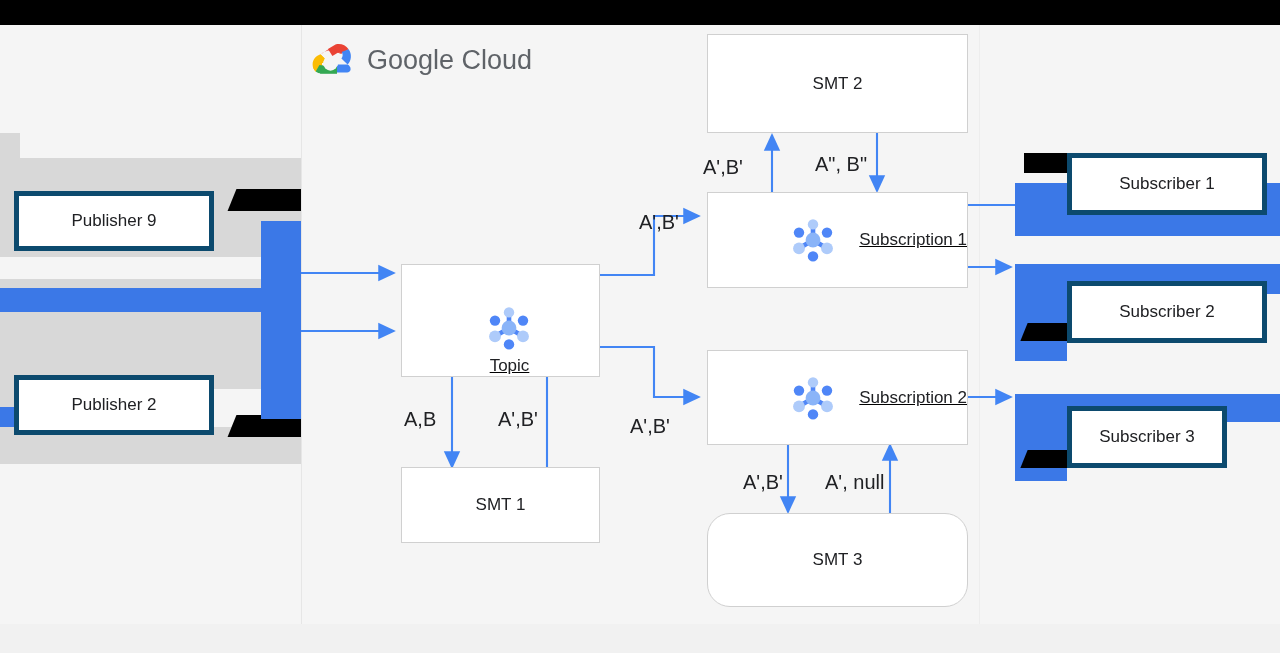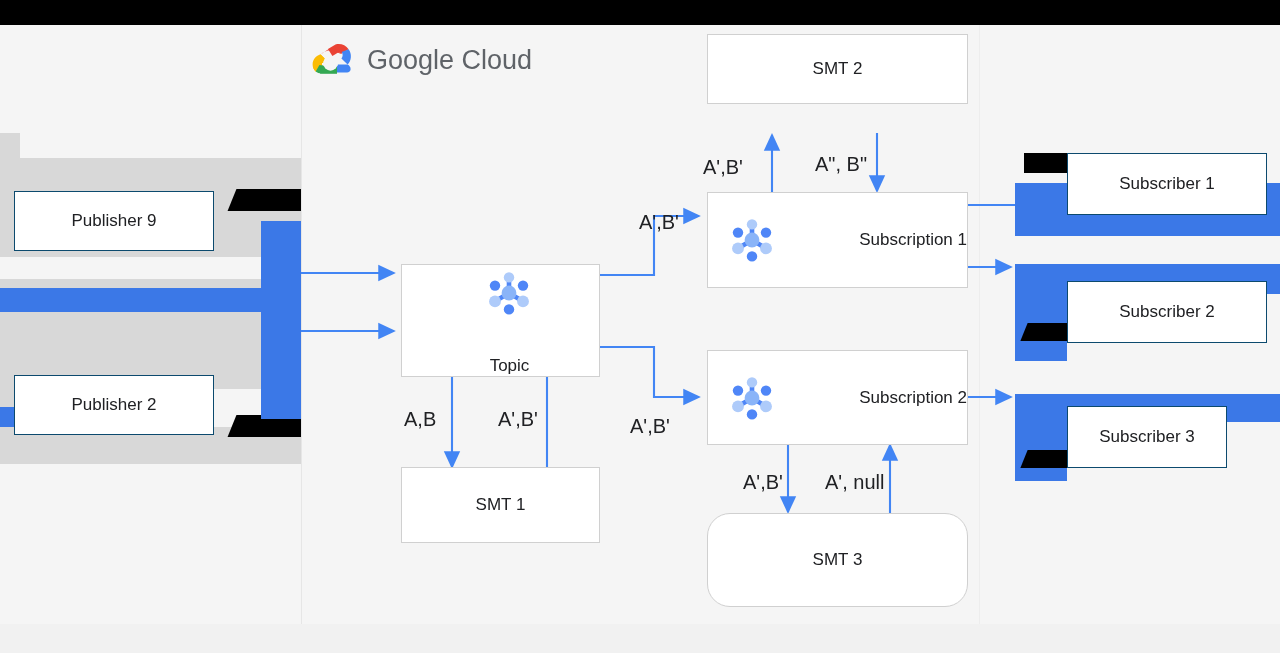--- a/index.html
+++ b/index.html
@@ -47,21 +47,21 @@
   .gc-text .g1 { color: #5f6368; font-weight: 400; }
 
   
   .node {
     position: absolute; background: #ffffff; border: 1px solid #d0d0d0;
     display: flex; align-items: center; justify-content: center;
   }
   .node .label {
     font-size: 17px; color: #202124; white-space: nowrap;
   }
-  .node.with-icon { justify-content: space-between; }
+  .node.with-icon { justify-content: flex-end; text-decoration: underline; }
   .node.with-icon .label { margin-left: 18px; }
 
   
   .psicon { position: relative; width: 56px; height: 56px; flex: 0 0 56px; margin-left: 16px; }
 
   
   .elabel {
     position: absolute; font-size: 20px; color: #202124; white-space: nowrap;
   }
 
@@ -69,21 +69,21 @@
   .edges { position: absolute; left: 0; top: 0; width: 1280px; height: 653px; pointer-events: none; }
 
   
   .mag-left { position: absolute; left: 0; top: 25px; width: 301px; height: 599px; overflow: hidden; }
   .mag-right { position: absolute; left: 1013px; top: 25px; width: 267px; height: 599px; overflow: hidden; }
 
   .gband { position: absolute; background: #d8d8d8; }
   .bigblue { position: absolute; background: #3b78e7; }
   .blackbar { position: absolute; background: #000000; }
   .whitebox {
-    position: absolute; background: #ffffff; border: 1px solid #0c4a6e;
+    position: absolute; background: #ffffff; border: 5px solid #0c4a6e;
     display: flex; align-items: center; justify-content: center;
   }
   .whitebox span { font-size: 17px; color: #202124; white-space: nowrap; }
 
   .skew { transform: skewX(-22deg); }
 </style>
 </head>
 <body>
 
 <div id="root">
@@ -144,21 +144,21 @@
       <path d="M890,514 L890,445"></path>
 
       <path d="M968,205 L1062,205"></path>
 
       <path d="M968,267 L1011,267"></path>
 
       <path d="M968,397 L1011,397"></path>
     </g>
   </svg>
 
-  <div class="node" style="left:707px; top:34px; width:261px; height:70px;">
+  <div class="node" style="left:707px; top:34px; width:261px; height:99px;">
     <span class="label">SMT 2</span>
   </div>
 
   <div class="node with-icon" style="left:707px; top:192px; width:261px; height:96px;">
     <span class="psicon">
       <svg viewBox="0 0 56 56" width="56" height="56">
         <g stroke="#4f86f7" stroke-width="4.6" stroke-linecap="round">
           <line x1="28" y1="28" x2="28" y2="14"></line>
           <line x1="28" y1="28" x2="15.5" y2="35.5"></line>
           <line x1="28" y1="28" x2="40.5" y2="35.5"></line>

